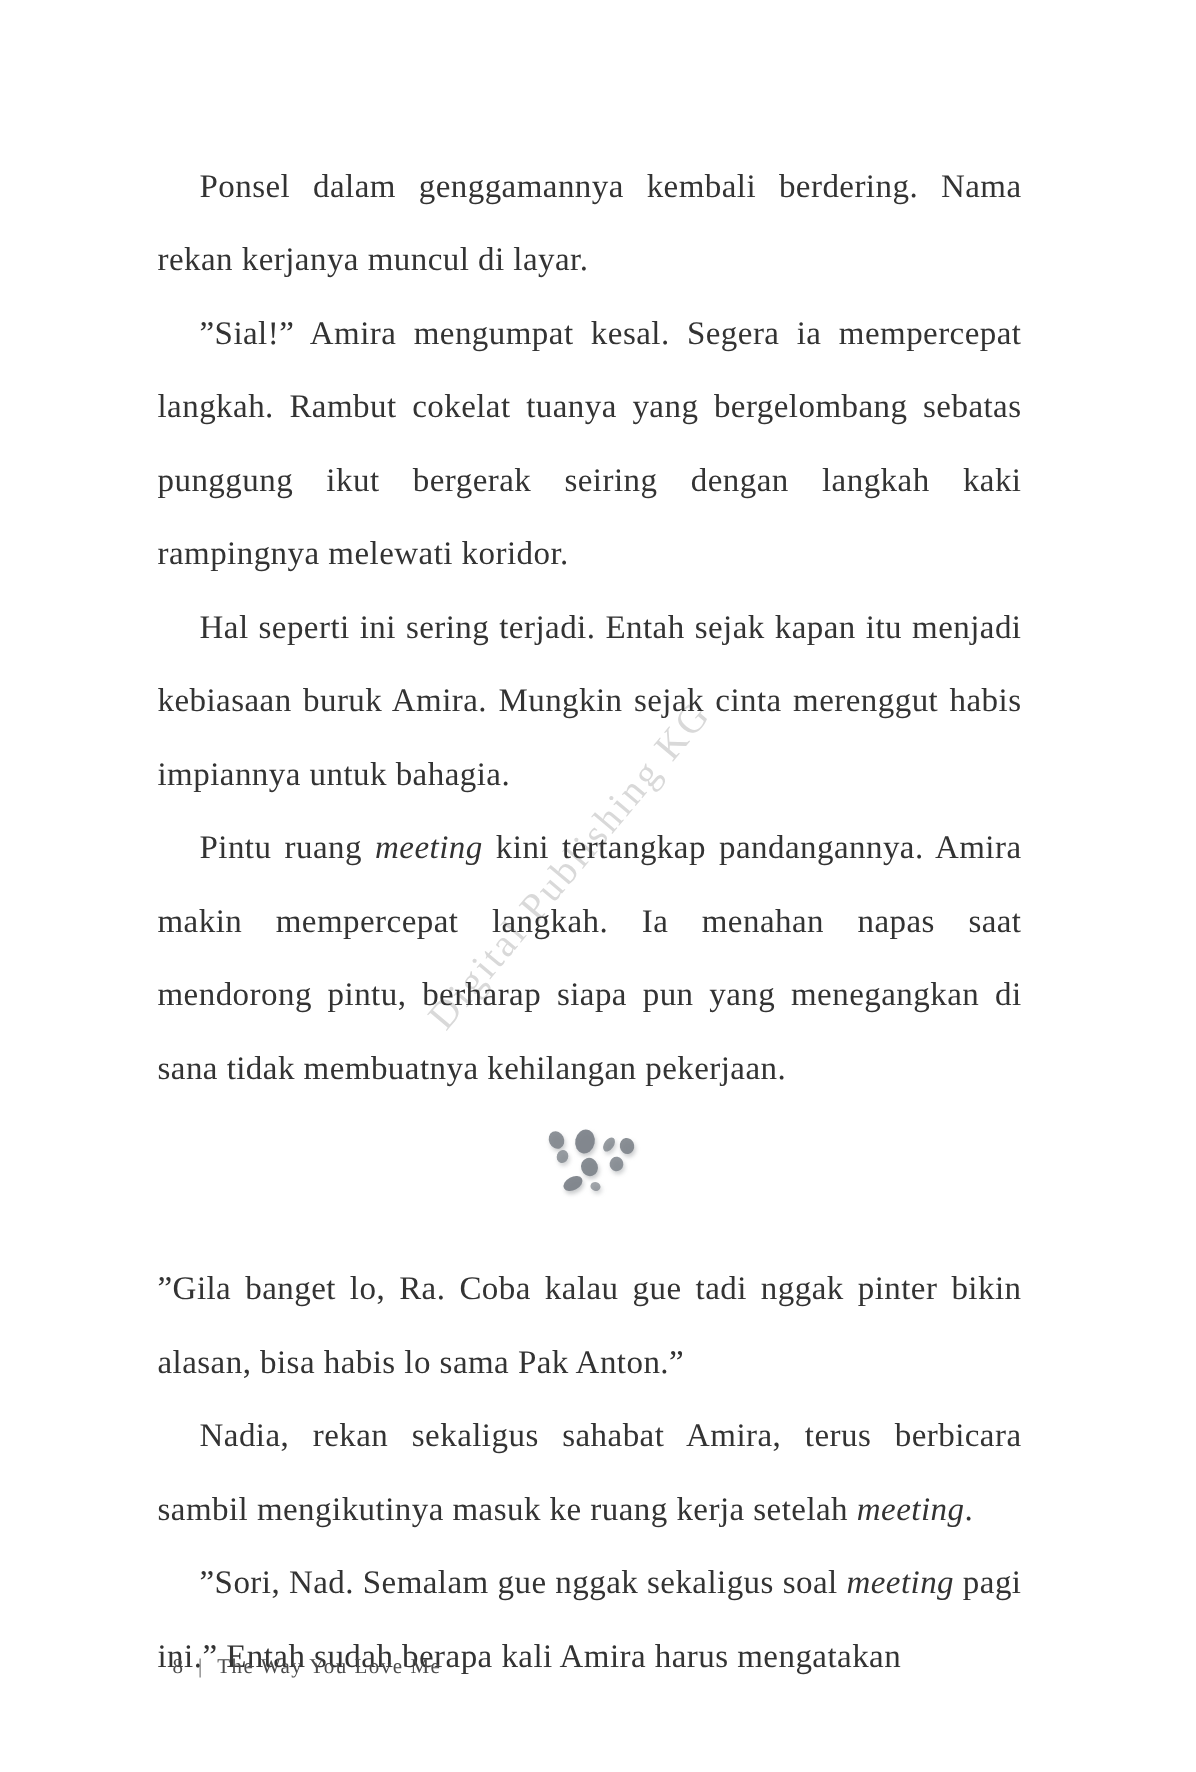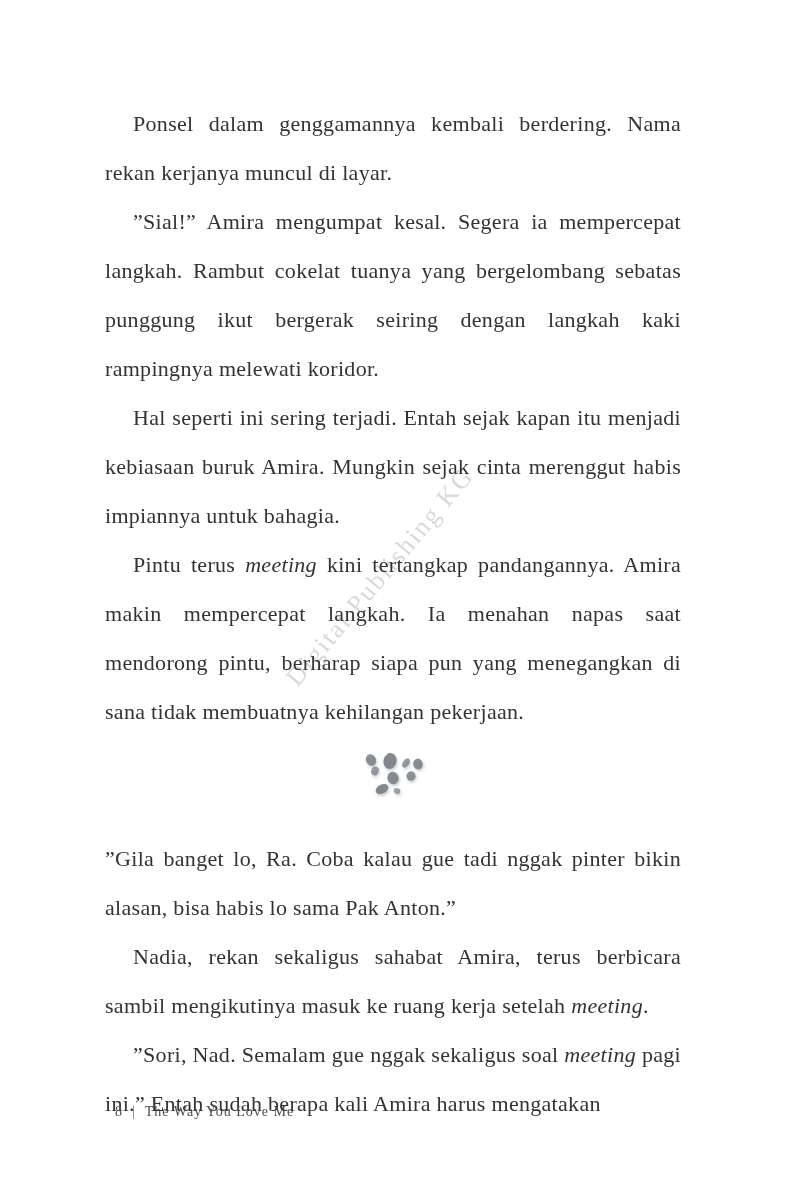--- a/index.html
+++ b/index.html
@@ -76,21 +76,21 @@
 <body>
 
 <div class="page">
 
   <div class="watermark">Digital Publishing KG</div>
 
   <div class="body-text">
       <p class="para indent"><span>Ponsel dalam genggamannya kembali berdering. Nama rekan kerjanya muncul di layar.</span></p>
       <p class="para indent"><span>”Sial!” Amira mengumpat kesal. Segera ia mempercepat langkah. Rambut cokelat tuanya yang bergelombang sebatas punggung ikut bergerak seiring dengan langkah kaki rampingnya melewati koridor.</span></p>
       <p class="para indent"><span>Hal seperti ini sering terjadi. Entah sejak kapan itu menjadi kebiasaan buruk Amira. Mungkin sejak cinta merenggut habis impiannya untuk bahagia.</span></p>
-      <p class="para indent"><span>Pintu terus </span><span class="em">meeting</span><span> kini tertangkap pandangannya. Amira makin mempercepat langkah. Ia menahan napas saat mendorong pintu, berharap siapa pun yang menegangkan di sana tidak membuatnya kehilangan pekerjaan.</span></p>
+      <p class="para indent"><span>Pintu ruang </span><span class="em">meeting</span><span> kini tertangkap pandangannya. Amira makin mempercepat langkah. Ia menahan napas saat mendorong pintu, berharap siapa pun yang menegangkan di sana tidak membuatnya kehilangan pekerjaan.</span></p>
   <div class="ornament">
     <svg width="96" height="52" viewBox="0 0 96 52" aria-hidden="true">
       <g fill="#7e848b">
         <ellipse cx="26" cy="12" rx="5" ry="6" transform="rotate(-25 26 12)" opacity="0.88"></ellipse>
         <ellipse cx="45" cy="13" rx="6.5" ry="8" transform="rotate(12 45 13)" opacity="0.95"></ellipse>
         <ellipse cx="61" cy="15" rx="3.2" ry="5.2" transform="rotate(35 61 15)" opacity="0.8"></ellipse>
         <ellipse cx="73" cy="16" rx="4.8" ry="5.4" transform="rotate(-10 73 16)" opacity="0.9"></ellipse>
         <ellipse cx="30" cy="23" rx="3.8" ry="4.4" transform="rotate(20 30 23)" opacity="0.78"></ellipse>
         <ellipse cx="48" cy="30" rx="5.6" ry="6.2" transform="rotate(-18 48 30)" opacity="0.92"></ellipse>
         <ellipse cx="66" cy="28" rx="4.6" ry="4.8" transform="rotate(8 66 28)" opacity="0.85"></ellipse>

